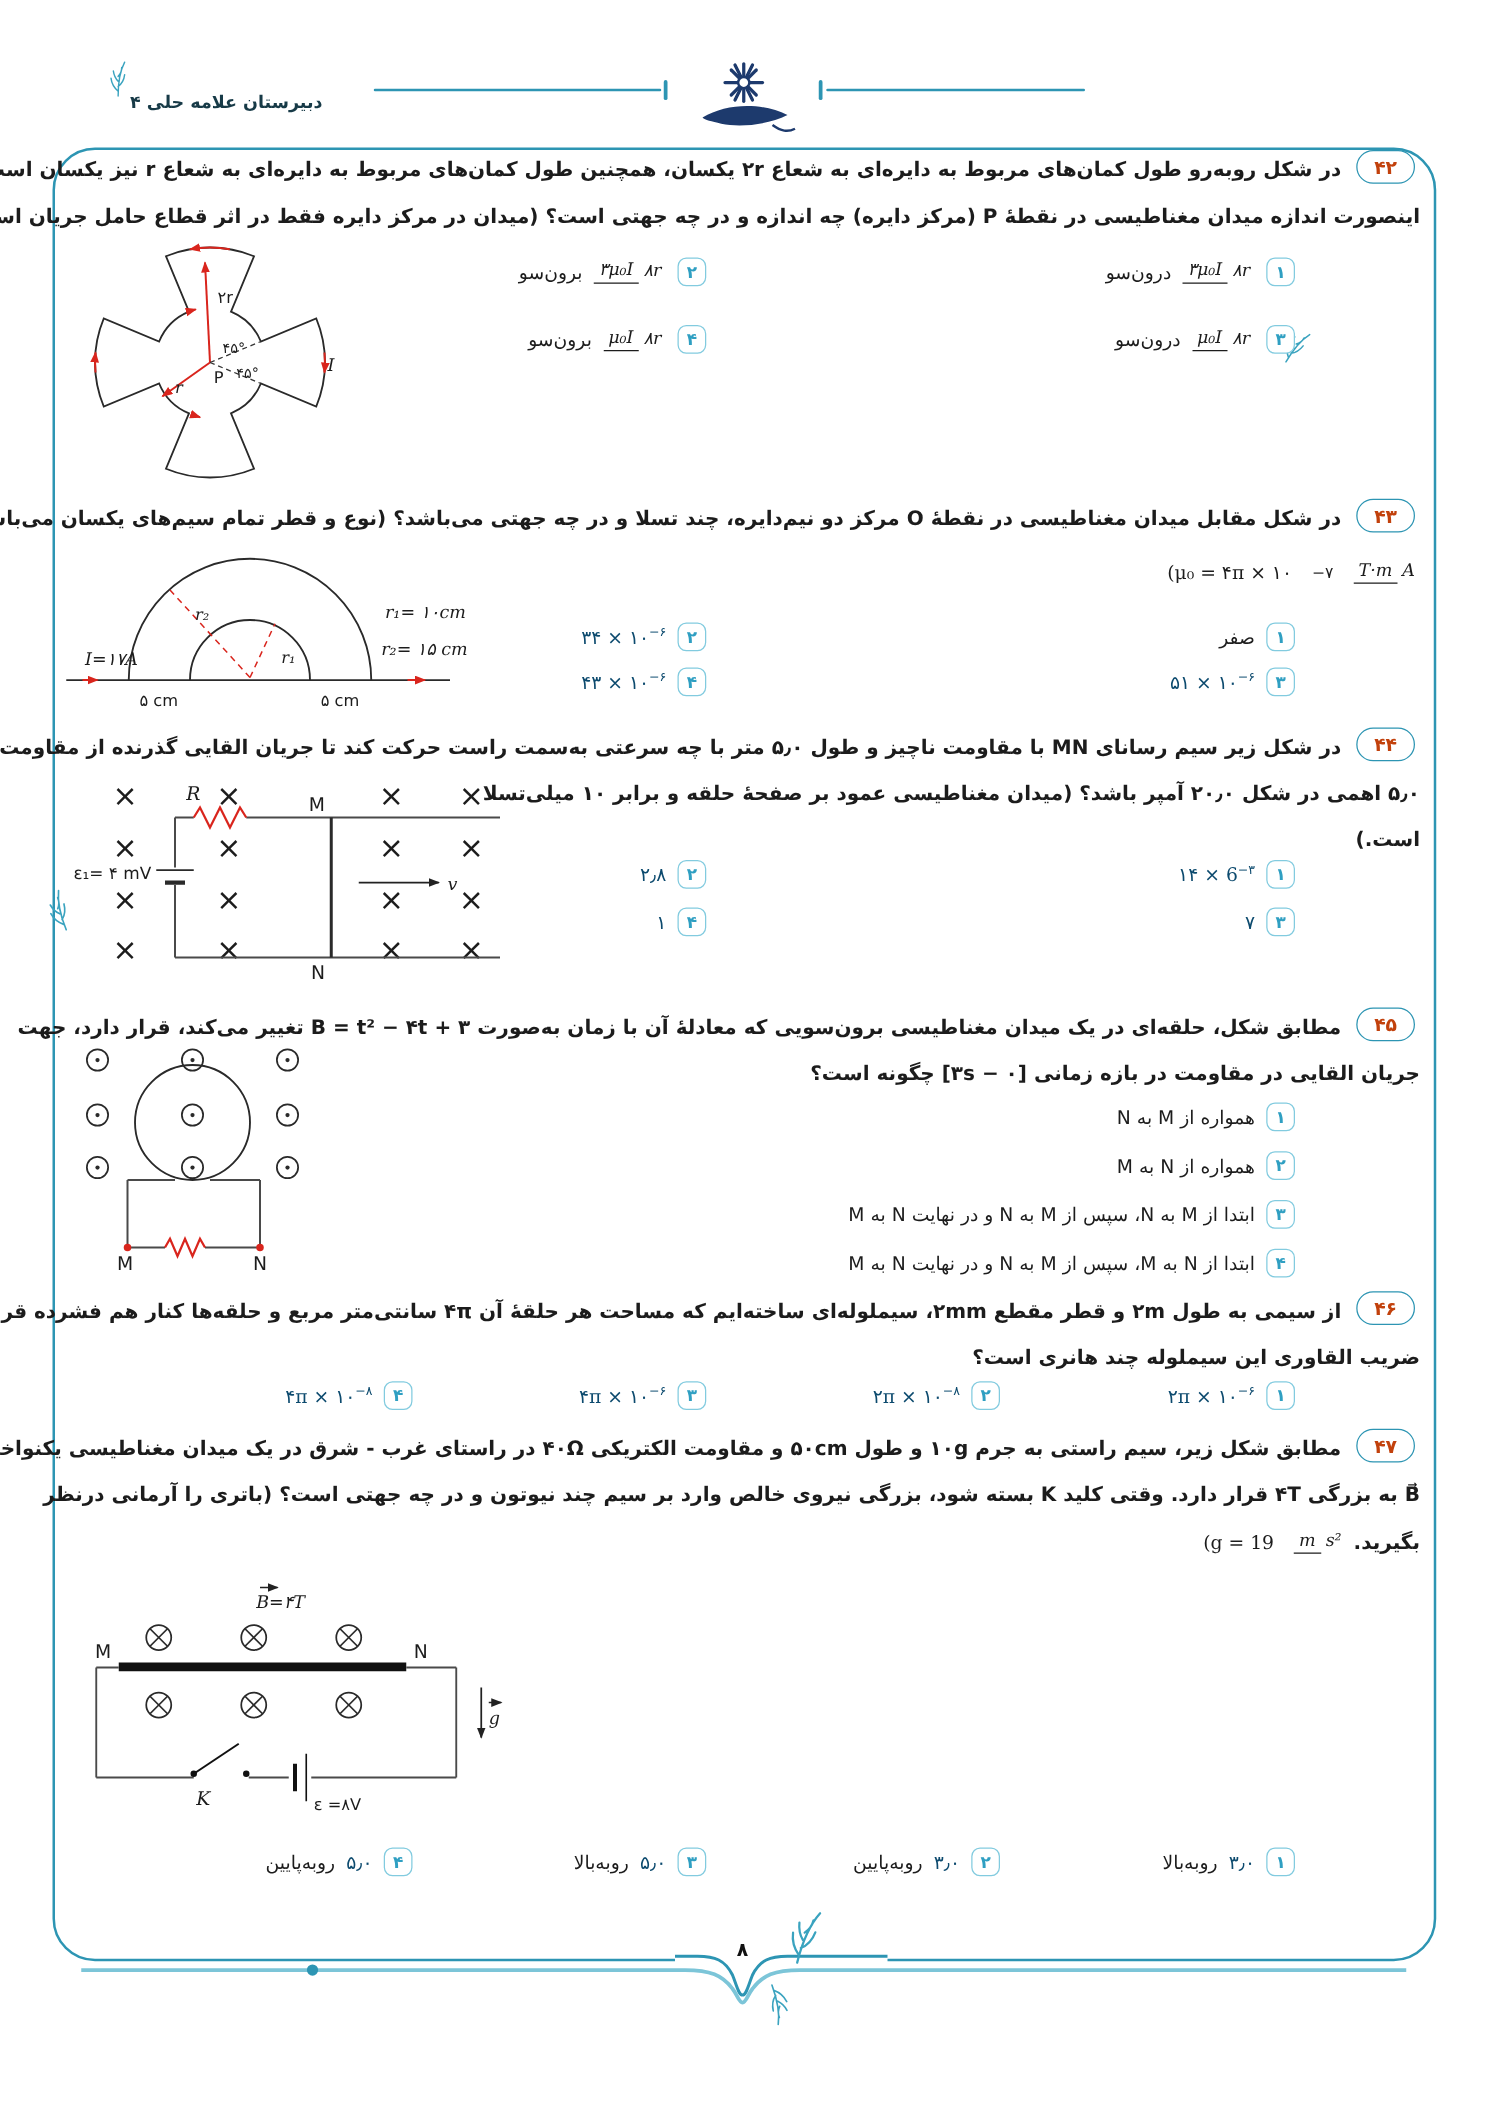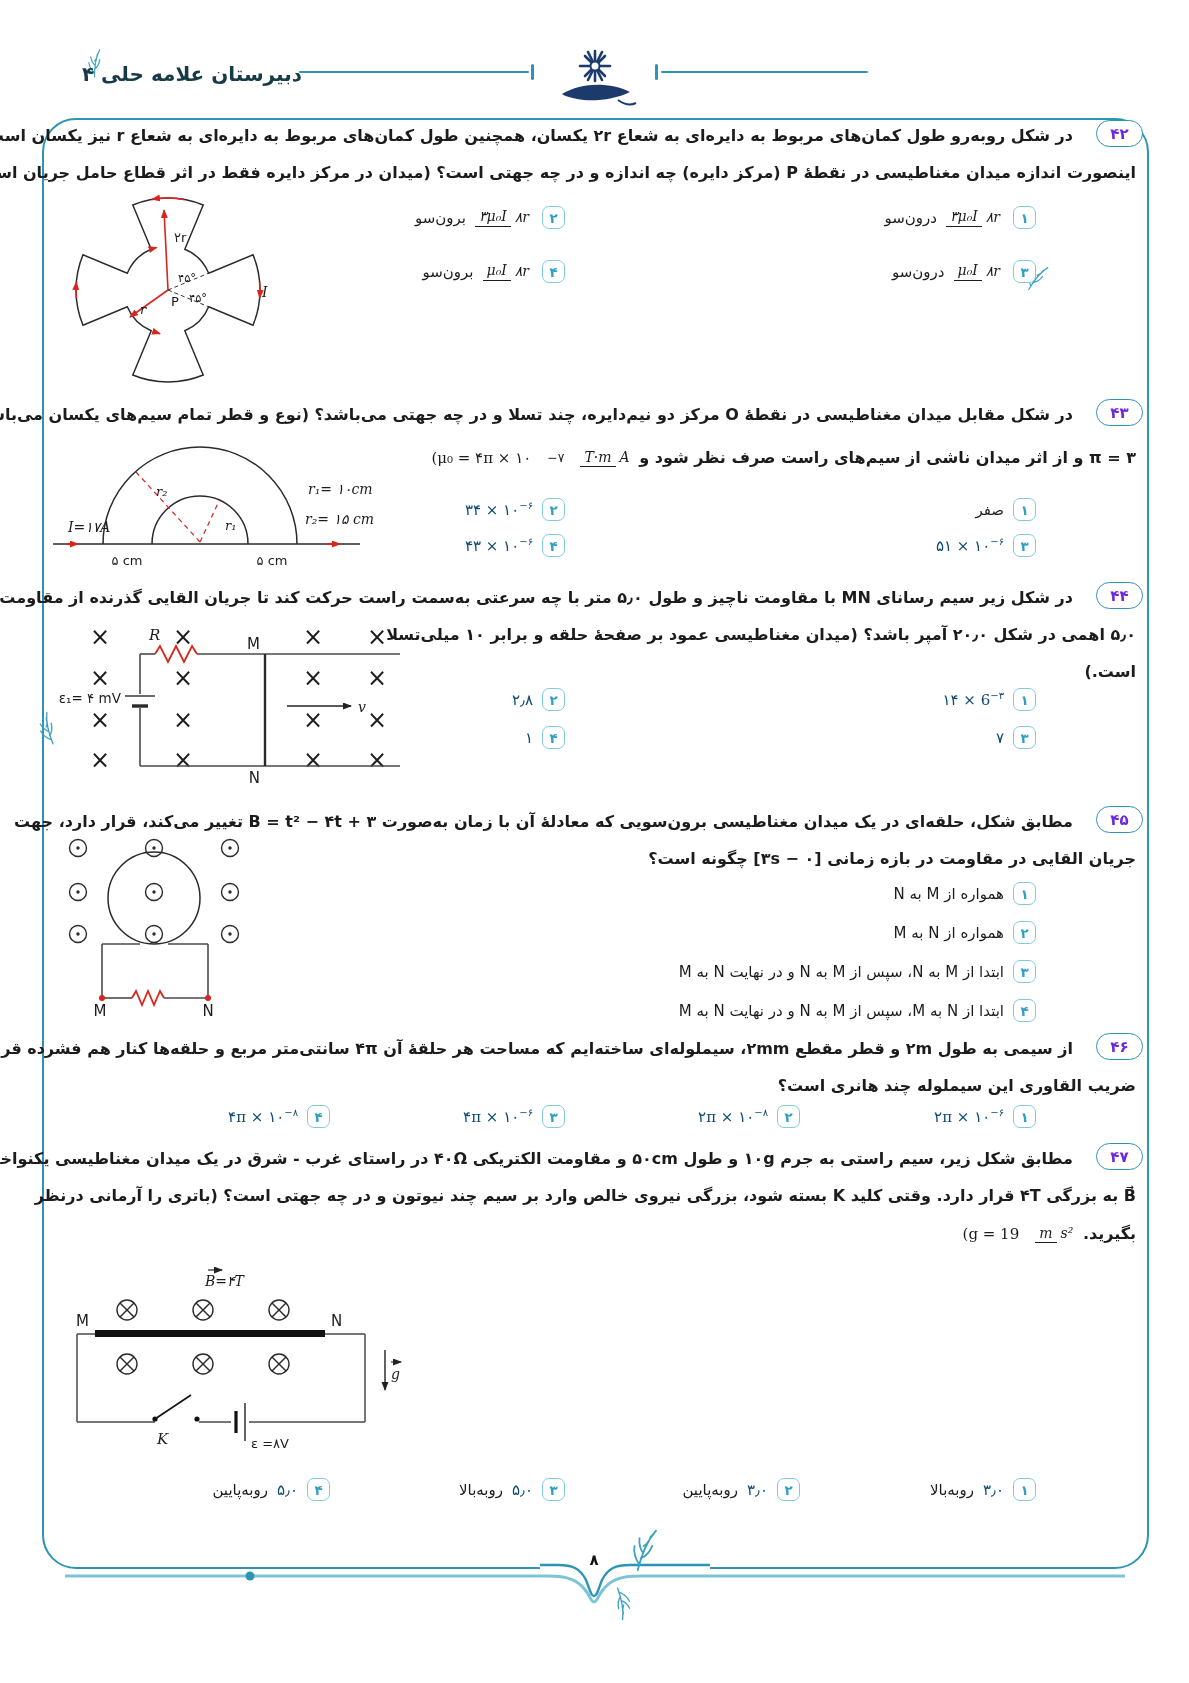--- a/index.html
+++ b/index.html
@@ -1,30 +1,30 @@
 <!DOCTYPE html>
 <html lang="fa"><head>
 <meta charset="utf-8">
 <style>
   html,body{margin:0;padding:0}
   body{width:1189px;height:1683px;position:relative;background:#fff;
        font-family:"DejaVu Sans",sans-serif;overflow:hidden;color:#1c1c1c}
   .abs{position:absolute}
   
-  .school{position:absolute;left:104px;top:62px;width:198px;direction:rtl;text-align:left;
-          font-size:20px;font-weight:bold;color:#173a47;white-space:nowrap}
+  .school{position:absolute;left:104px;top:74px;width:198px;direction:rtl;text-align:left;
+          font-size:14px;font-weight:bold;color:#173a47;white-space:nowrap}
   .hline{position:absolute;height:2.2px;background:#2d95b3;border-radius:2px}
   .hbar{position:absolute;width:3.2px;height:16px;background:#2d95b3;border-radius:2px}
   
   .frame{position:absolute;left:42px;top:118px;width:1103px;height:1447px;
          border:2.4px solid #2d95b3;border-radius:34px;background:transparent}
   
-  .qbadge{position:absolute;right:46px;width:47px;height:27px;border:1.7px solid #2d95b3;
+  .qbadge{position:absolute;right:57px;width:47px;height:27px;border:1.7px solid #2d95b3;
           border-radius:14px;display:flex;align-items:center;justify-content:center;
-          font-weight:bold;font-size:15px;color:#6d28d9;background:#fff;box-sizing:border-box}
+          font-weight:bold;font-size:15px;color:#c2410c;background:#fff;box-sizing:border-box}
   .tline{position:absolute;direction:rtl;text-align:right;font-weight:bold;font-size:16px;
          color:#1c1c1c;white-space:nowrap;line-height:24px}
   .mathltr{direction:ltr;display:inline-flex;align-items:center;gap:16px;
            font-family:"DejaVu Serif",serif;font-weight:normal;font-size:15px}
   
   .opt{position:absolute;display:flex;direction:rtl;align-items:center;gap:9px;white-space:nowrap}
   .obadge{width:23px;height:23px;border:1.6px solid #82cbdf;border-radius:7px;color:#2f9fc2;
           font-weight:bold;font-size:13.5px;display:flex;align-items:center;justify-content:center;
           flex:0 0 auto;box-sizing:border-box;background:#fff}
   .oval{direction:ltr;font-size:15px;font-weight:normal;font-family:"DejaVu Serif",serif;color:#0c4a6e}
@@ -148,21 +148,20 @@
   <span class="frac">
       <span class="fn">μ₀I</span>
       <span class="fd">۸r</span>
     </span>
   <span class="olabel">برون‌سو</span>
 </div>
 
 <div class="qbadge" style="top:399px">۴۳</div>
 <div class="tline" style="right:116px;top:403px">در شکل مقابل میدان مغناطیسی در نقطهٔ O مرکز دو نیم‌دایره، چند تسلا و در چه جهتی می‌باشد؟ (نوع و قطر تمام سیم‌های یکسان می‌باشد) (</div>
 <div class="tline" style="right:53px;top:446px">
-  <span>π = ۳ و از اثر میدان ناشی از سیم‌های راست صرف نظر شود و</span>
   <span class="mathltr">
       <span>(μ₀ = ۴π × ۱۰</span>
       <sup>−۷</sup>
       <span class="frac">
         <span class="fn">T·m</span>
         <span class="fd">A</span>
       </span>
     </span>
 </div>
 

